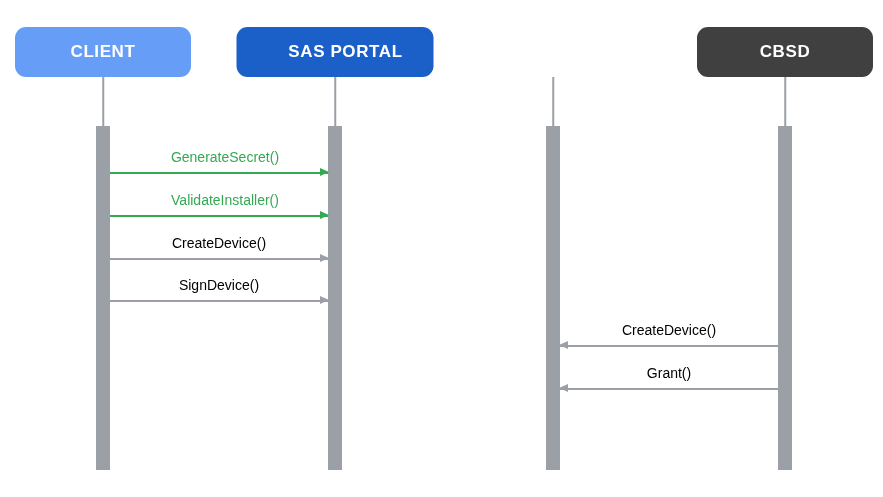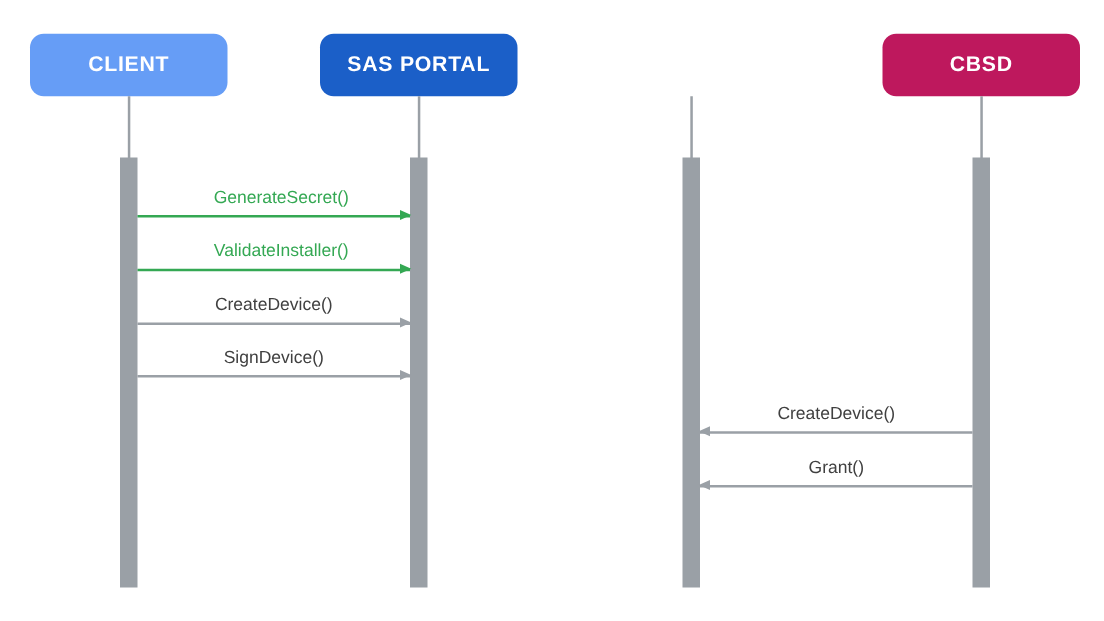--- a/index.html
+++ b/index.html
@@ -13,34 +13,34 @@
     width: 883px;
     height: 497px;
     background: #ffffff;
     overflow: hidden;
   }
   
   .actor-box {
     position: absolute;
     top: 27px;
     height: 50px;
-    width: 158px;
+    width: 176px;
     border-radius: 11px;
     display: flex;
     align-items: center;
     justify-content: center;
     color: #ffffff;
     font-weight: bold;
     font-size: 17px;
     letter-spacing: 0.6px;
     transform: translateX(-50%);
   }
   .actor-box.light-blue { background: #669DF6; }
   .actor-box.dark-blue  { background: #1B5FC8; }
-  .actor-box.mid-blue   { background: #be185d; }
+  .actor-box.mid-blue   { background: #404040; }
 
   
   .lifeline {
     position: absolute;
     top: 77px;
     height: 50px;
     width: 1.5px;
     background: #9AA0A6;
     transform: translateX(-50%);
   }
@@ -67,21 +67,21 @@
     height: 1.5px;
     background: #9AA0A6;
   }
   .msg-label {
     position: absolute;
     left: 0;
     right: 0;
     bottom: 7px;
     text-align: center;
     font-size: 14px;
-    color: #404040;
+    color: #000000;
     white-space: nowrap;
   }
   .arrowhead {
     position: absolute;
     top: -3.75px;
     width: 0;
     height: 0;
     border-top: 4.5px solid transparent;
     border-bottom: 4.5px solid transparent;
   }
@@ -98,21 +98,21 @@
   .message.green .arrowhead.right { border-left-color: #34A853; }
 </style>
 </head>
 <body>
 
 <div class="canvas">
 
   <div class="actor-box light-blue" style="left:103px;">
     <span>CLIENT</span>
   </div>
-  <div class="actor-box dark-blue" style="left:335px;">
+  <div class="actor-box dark-blue" style="left:335px;padding-left:21px;">
     <span>SAS PORTAL</span>
   </div>
   <div class="actor-box mid-blue" style="left:785px;">
     <span>CBSD</span>
   </div>
 
   <div class="lifeline" style="left:103px;"></div>
   <div class="lifeline" style="left:335px;"></div>
   <div class="lifeline" style="left:553px;"></div>
   <div class="lifeline" style="left:785px;"></div>

